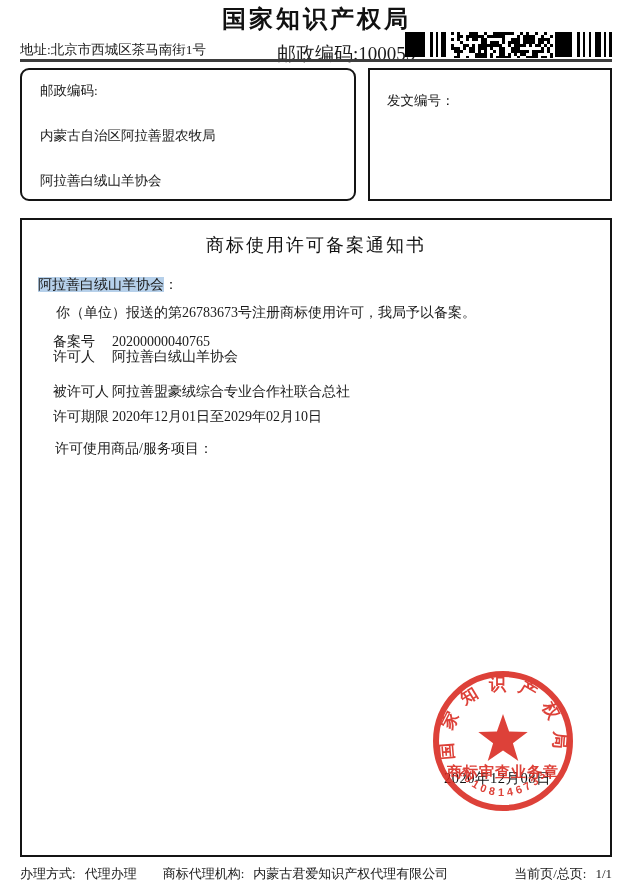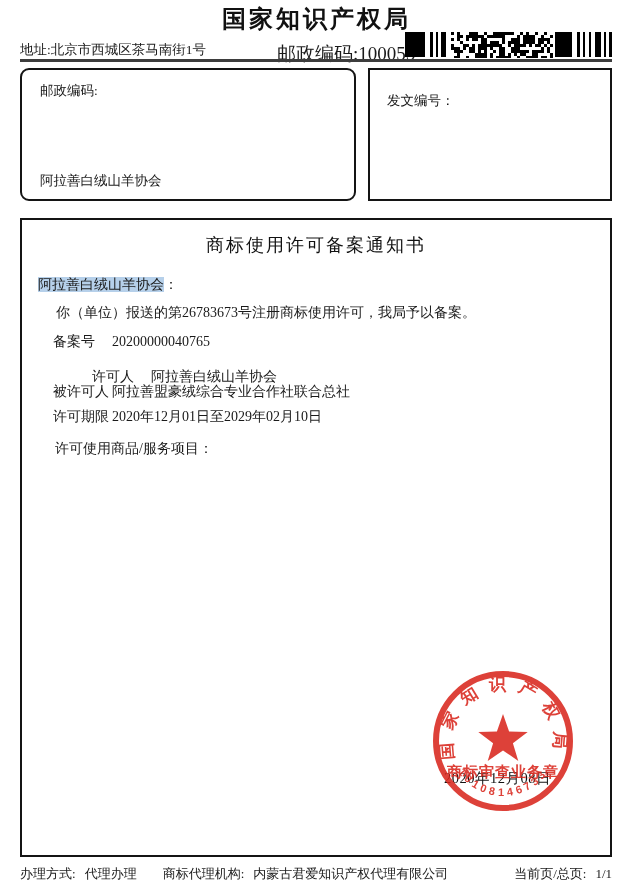--- a/index.html
+++ b/index.html
@@ -29,21 +29,21 @@
   .br-label{left:17px;top:22px;}
   .br-value{left:19px;top:66px;letter-spacing:.4px;}
   
   .main-box{top:218px;left:20px;width:588px;height:635px;border:2px solid #141414;}
   .notice-title{top:13px;left:0;width:588px;text-align:center;font-size:18px;letter-spacing:2px;color:#111;}
   .recipient{top:56px;left:16px;font-size:14px;}
   .recipient .highlight{background:#b6d0ea;}
   .para{top:84px;left:34px;font-size:14px;white-space:nowrap;}
   .frow{left:31px;font-size:14px;white-space:nowrap;}
   .frow .flabel{display:inline-block;min-width:59px;}
-  .frow-0{top:113px;} .frow-1{top:148px;margin-left:39px;} .frow-2{top:163px;} .frow-3{top:188px;}
+  .frow-0{top:113px;} .frow-1{top:128px;} .frow-2{top:163px;} .frow-3{top:188px;}
   .goods-header{top:220px;left:33px;font-size:14px;}
   .goods-line{top:244px;left:15px;font-size:14px;}
   .goods-line .gval{margin-left:7px;}
   
   .issue-date{top:769px;left:444px;font-size:14.5px;letter-spacing:.5px;color:#121212;z-index:1;}
   .seal{top:661px;left:423px;width:160px;height:160px;opacity:.87;z-index:2;}
   
   .footer{top:865px;left:20px;width:592px;display:flex;align-items:baseline;font-size:13px;white-space:nowrap;}
   .footer .gap-sm{margin-left:9px;}
   .footer .gap-lg{margin-left:26px;}
@@ -236,20 +236,21 @@
     <rect x="178" y="1" width="2" height="25" fill="#000"></rect>
     <rect x="184" y="1" width="2" height="25" fill="#000"></rect>
     <rect x="190" y="1" width="6" height="25" fill="#000"></rect>
     <rect x="199" y="1" width="2" height="25" fill="#000"></rect>
     <rect x="204" y="1" width="3" height="25" fill="#000"></rect>
   </svg>
 <div class="abs rule"></div>
 
 <div class="abs box box-left">
   <div class="line bl-1">邮政编码:</div>
+  <div class="line bl-2">内蒙古自治区阿拉善盟农牧局</div>
   <div class="line bl-3">阿拉善白绒山羊协会</div>
 </div>
 
 <div class="abs box box-right">
   <div class="line br-label">发文编号：</div>
 </div>
 
 <div class="abs main-box">
   <div class="abs recipient">
     <span class="highlight">阿拉善白绒山羊协会</span><span>：</span>

